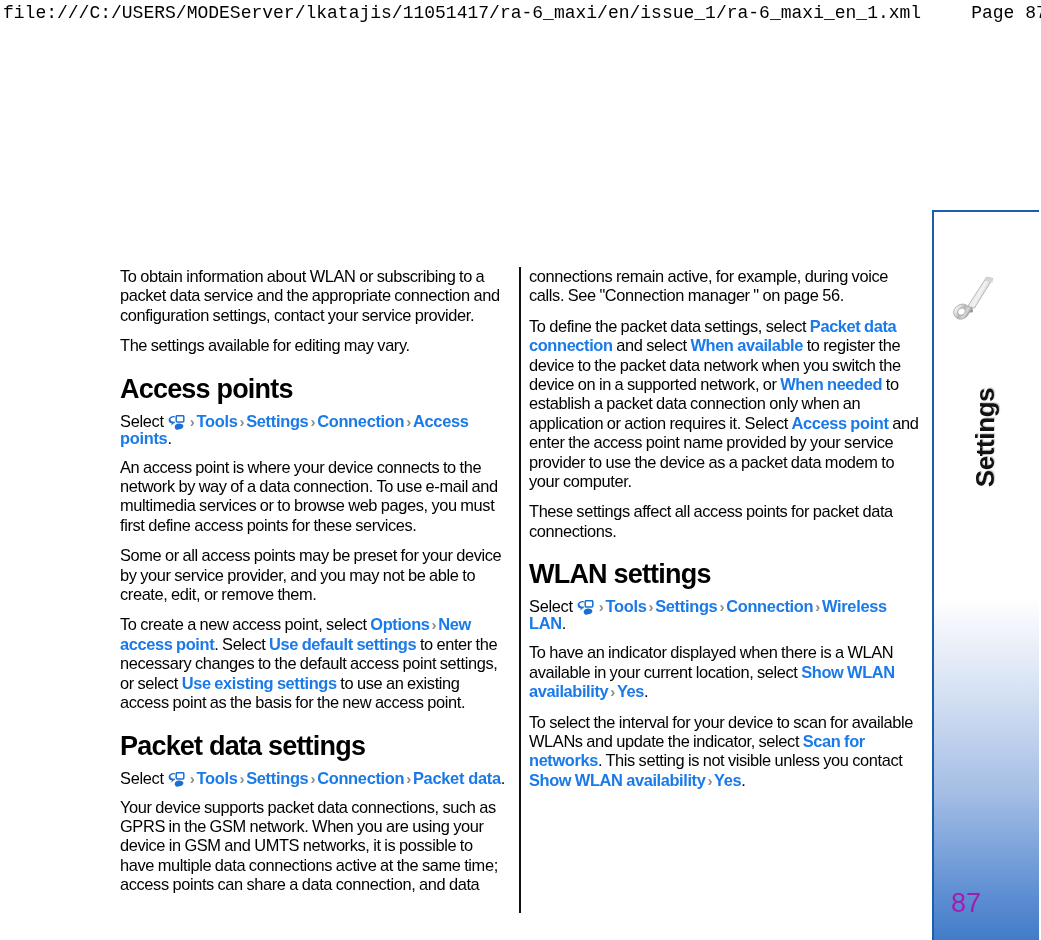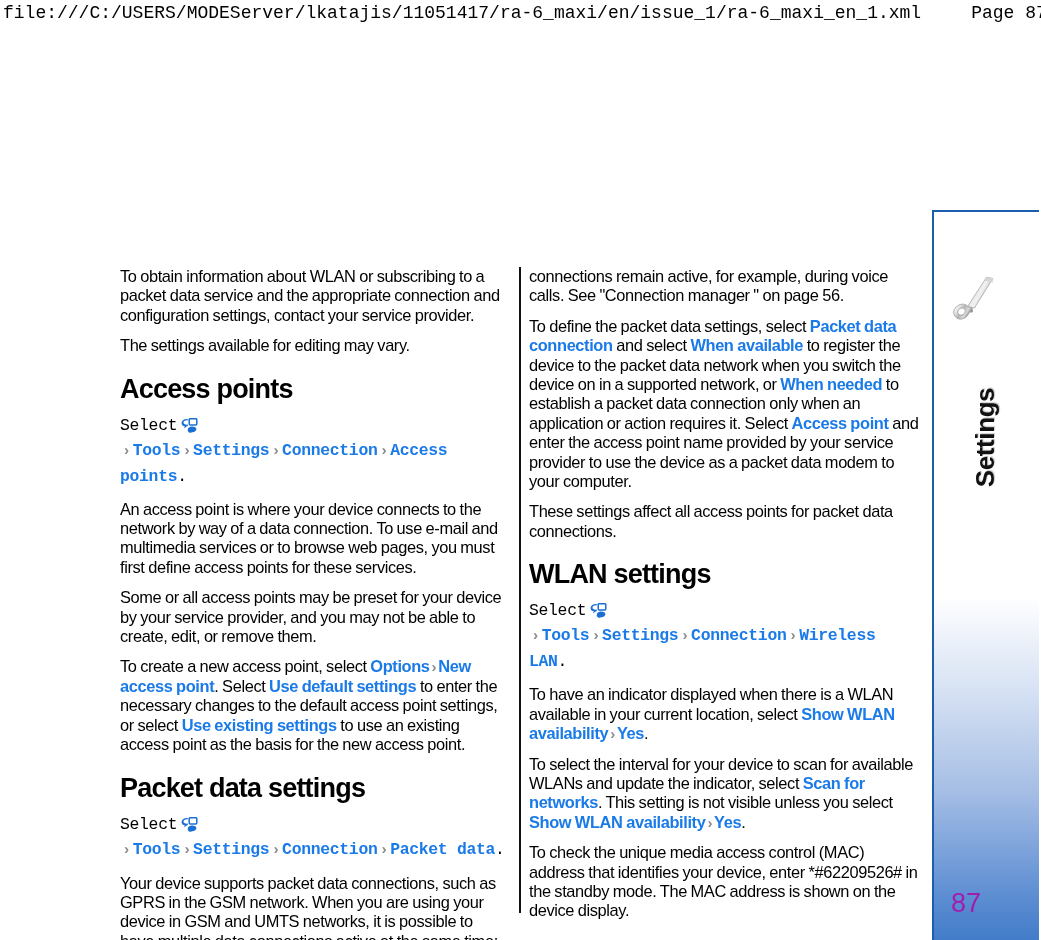--- a/index.html
+++ b/index.html
@@ -98,26 +98,25 @@
   }
   .sep {
     color: #8c8c8c;
     font-weight: bold;
     padding: 0 2px;
     font-size: 15px;
   }
   p.selectline {
     margin: 0 0 11px 0;
     font-size: 16.4px;
-    line-height: 25px;
+    line-height: 17px;
     color: #000000;
     font-weight: bold;
     letter-spacing: -0.3px;
     font-stretch: condensed;
-    font-family: Liberation Mono, monospace;
   }
   p.selectline .plain { font-weight: normal; }
 
   
   .menu-icon {
     display: inline-block;
     width: 17px;
     height: 15px;
     position: relative;
     vertical-align: -3px;
@@ -235,23 +234,22 @@
       <h2 class="heading">WLAN settings</h2>
 
       <p class="selectline"><span class="plain">Select</span><span class="menu-icon"><svg width="17" height="15" viewBox="0 0 17 15">
               <path d="M5.1 1.0 C2.3 1.3 0.4 3.2 0.6 5.4 C0.75 7.0 2.0 8.1 3.7 8.35 L3.2 10.6 L5.9 8.3 C6.2 8.3 6.5 8.25 6.8 8.2 L6.8 6.6 C6.5 6.7 6.1 6.75 5.7 6.75 C3.9 6.75 2.5 5.75 2.5 4.5 C2.5 3.25 3.9 2.25 5.7 2.25 C6.1 2.25 6.5 2.3 6.8 2.4 L6.8 1.05 C6.25 0.98 5.65 0.95 5.1 1.0 Z" fill="#1a6fd4"></path>
               <rect x="8.2" y="0.7" width="7.6" height="6.2" rx="1.1" fill="none" stroke="#1a6fd4" stroke-width="1.5"></rect>
               <path d="M11.0 8.6 C8.6 8.6 6.7 10.1 6.7 11.9 C6.7 13.2 7.6 14.3 9.0 14.8 L8.6 14.9 L11.3 14.2 C13.6 14.1 15.4 12.7 15.4 11.0 C15.4 9.55 13.45 8.6 11.0 8.6 Z" fill="#1a6fd4"></path>
             </svg></span><span class="sep">›</span><span class="cmd">Tools</span><span class="sep">›</span><span class="cmd">Settings</span><span class="sep">›</span><span class="cmd">Connection</span><span class="sep">›</span><span class="cmd">Wireless LAN</span><span class="plain">.</span></p>
 
       <p class="body"><span>To have an indicator displayed when there is a WLAN available in your current location, select </span><span class="cmd">Show WLAN availability</span><span class="sep">›</span><span class="cmd">Yes</span><span>.</span></p>
 
-      <p class="body"><span>To select the interval for your device to scan for available WLANs and update the indicator, select </span><span class="cmd">Scan for networks</span><span>. This setting is not visible unless you select </span><span class="cmd">Show WLAN availability</span><span class="sep">›</span><span class="cmd">Yes</span><span>.</span></p>
-
-      <p class="body">To check the unique media access control (MAC) address that identifies your device, enter *#62209526# in the standby mode. The MAC address is shown on the device display.</p>
+      <p class="body"><span>To select the interval for your device to scan for available WLANs and update the indicator, select </span><span class="cmd">Scan for networks</span><span>. This setting is not visible unless you contact </span><span class="cmd">Show WLAN availability</span><span class="sep">›</span><span class="cmd">Yes</span><span>.</span></p>
+
 
     </div>
   </div>
 
   <div class="sidetab">
     <div class="sidetab-grad"></div>
     <div class="sidetab-icon">
       <svg width="56" height="52" viewBox="0 0 56 52">
         <defs>
           <linearGradient id="wrenchGrad" x1="0" y1="0" x2="0.6" y2="1">

